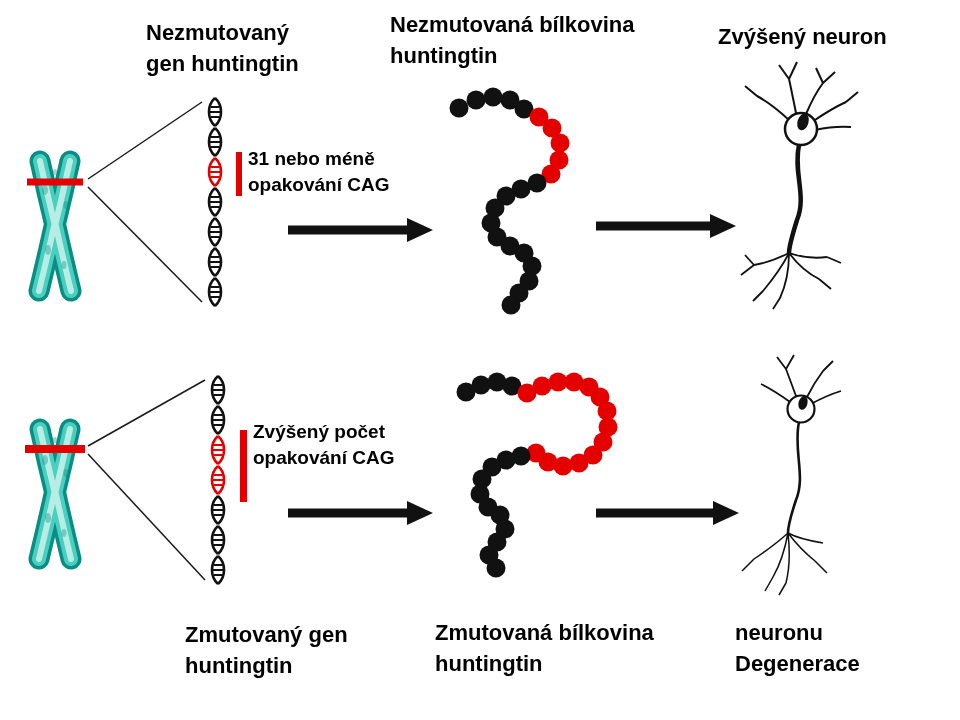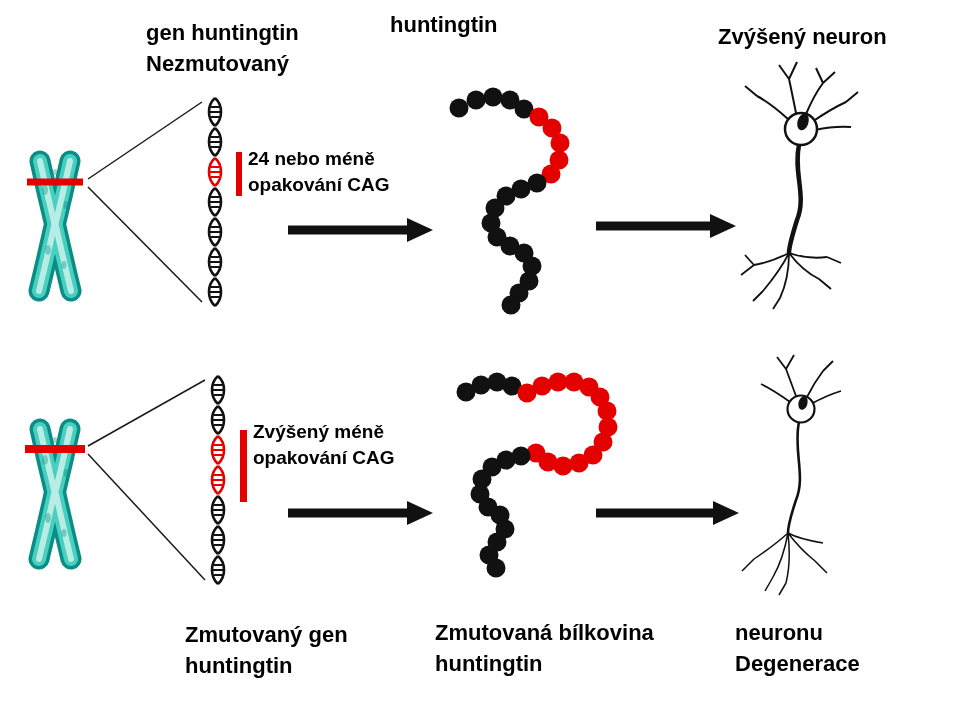--- a/index.html
+++ b/index.html
@@ -207,39 +207,40 @@
       <path class="nrn" stroke-width="2.6" d="M799,422 C793,450 806,476 796,500 C791,515 788,525 788,533"></path>
       <path class="nrn" stroke-width="1.5" d="M788,533 C777,543 766,551 754,559 M754,559 L742,571
         M788,533 C785,549 781,563 773,577 M773,577 L765,591
         M788,533 C790,551 790,567 786,583 M786,583 L779,595
         M788,533 C797,545 805,553 815,561 M815,561 L827,573
         M788,533 C799,539 811,541 823,543"></path>
     </g>
   </svg>
 
   <div class="lbl big" style="left:146px;top:18px">
+    <span class="ln">Nezmutovaný</span>
     <span class="ln">gen huntingtin</span>
-    <span class="ln">Nezmutovaný</span>
   </div>
 
   <div class="lbl big" style="left:390px;top:10px">
+    <span class="ln">Nezmutovaná bílkovina</span>
     <span class="ln">huntingtin</span>
   </div>
 
   <div class="lbl big" style="left:718px;top:22px">
     <span class="ln">Zvýšený neuron</span>
   </div>
 
   <div class="lbl small" style="left:248px;top:146px">
-    <span class="ln">24 nebo méně</span>
+    <span class="ln">31 nebo méně</span>
     <span class="ln">opakování CAG</span>
   </div>
 
   <div class="lbl small" style="left:253px;top:419px">
-    <span class="ln">Zvýšený méně</span>
+    <span class="ln">Zvýšený počet</span>
     <span class="ln">opakování CAG</span>
   </div>
 
   <div class="lbl big" style="left:185px;top:620px">
     <span class="ln">Zmutovaný gen</span>
     <span class="ln">huntingtin</span>
   </div>
 
   <div class="lbl big" style="left:435px;top:618px">
     <span class="ln">Zmutovaná bílkovina</span>

